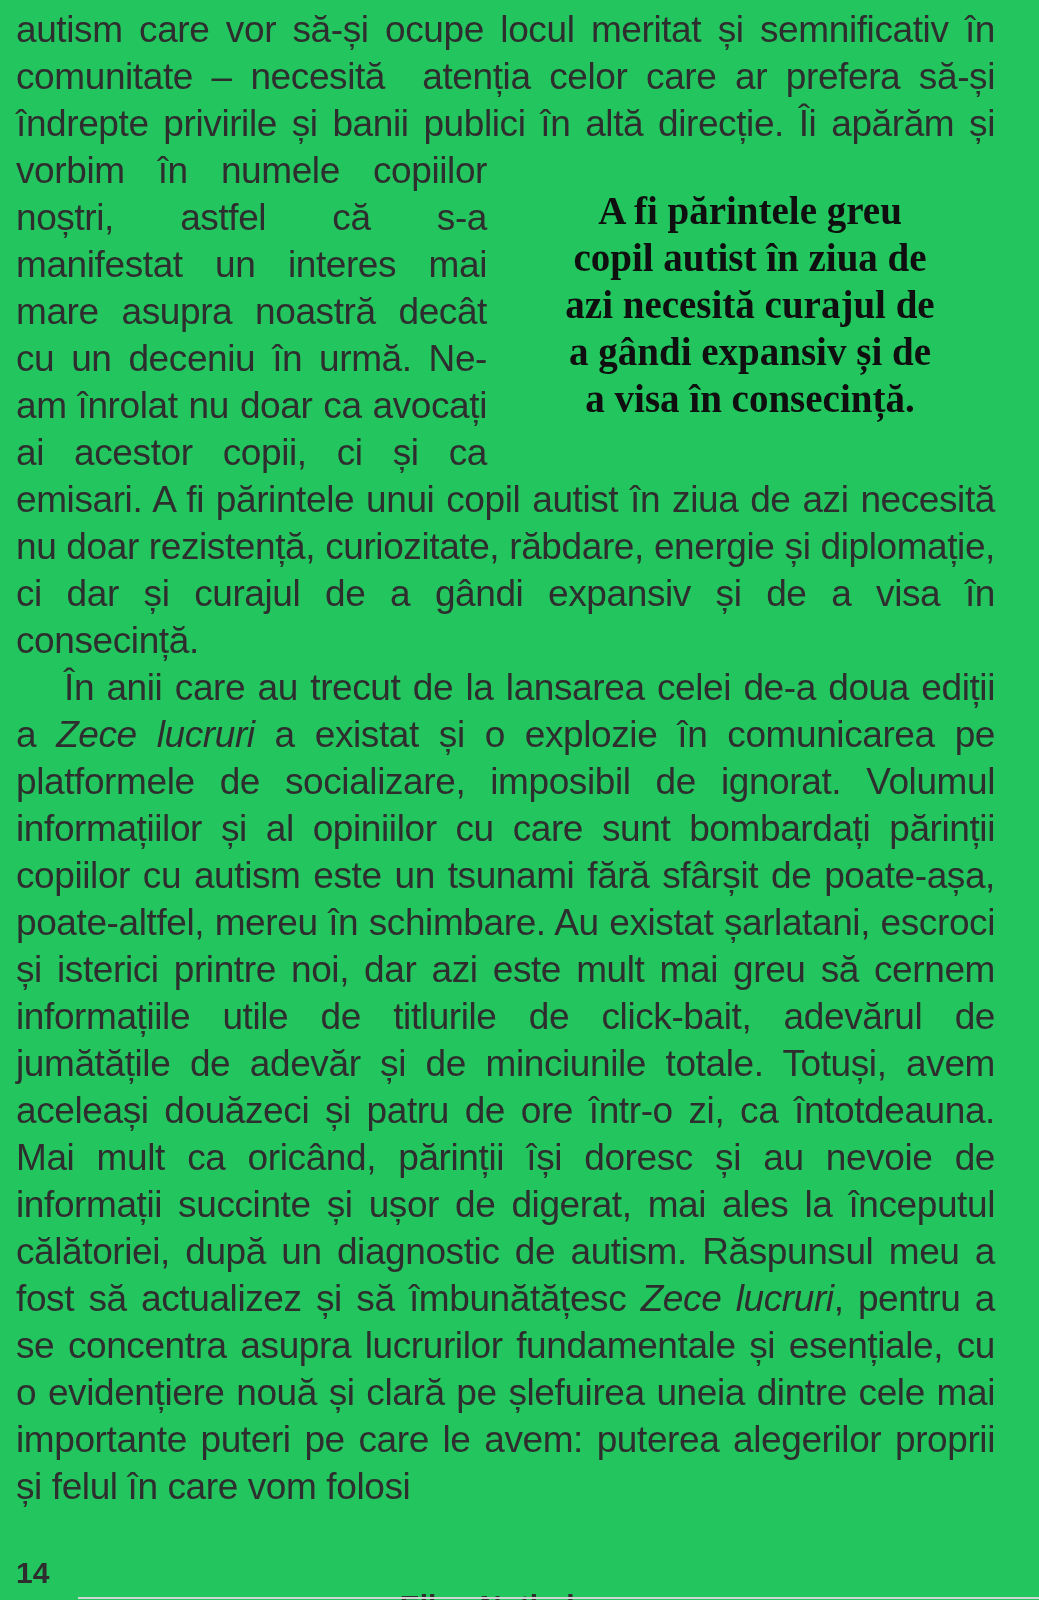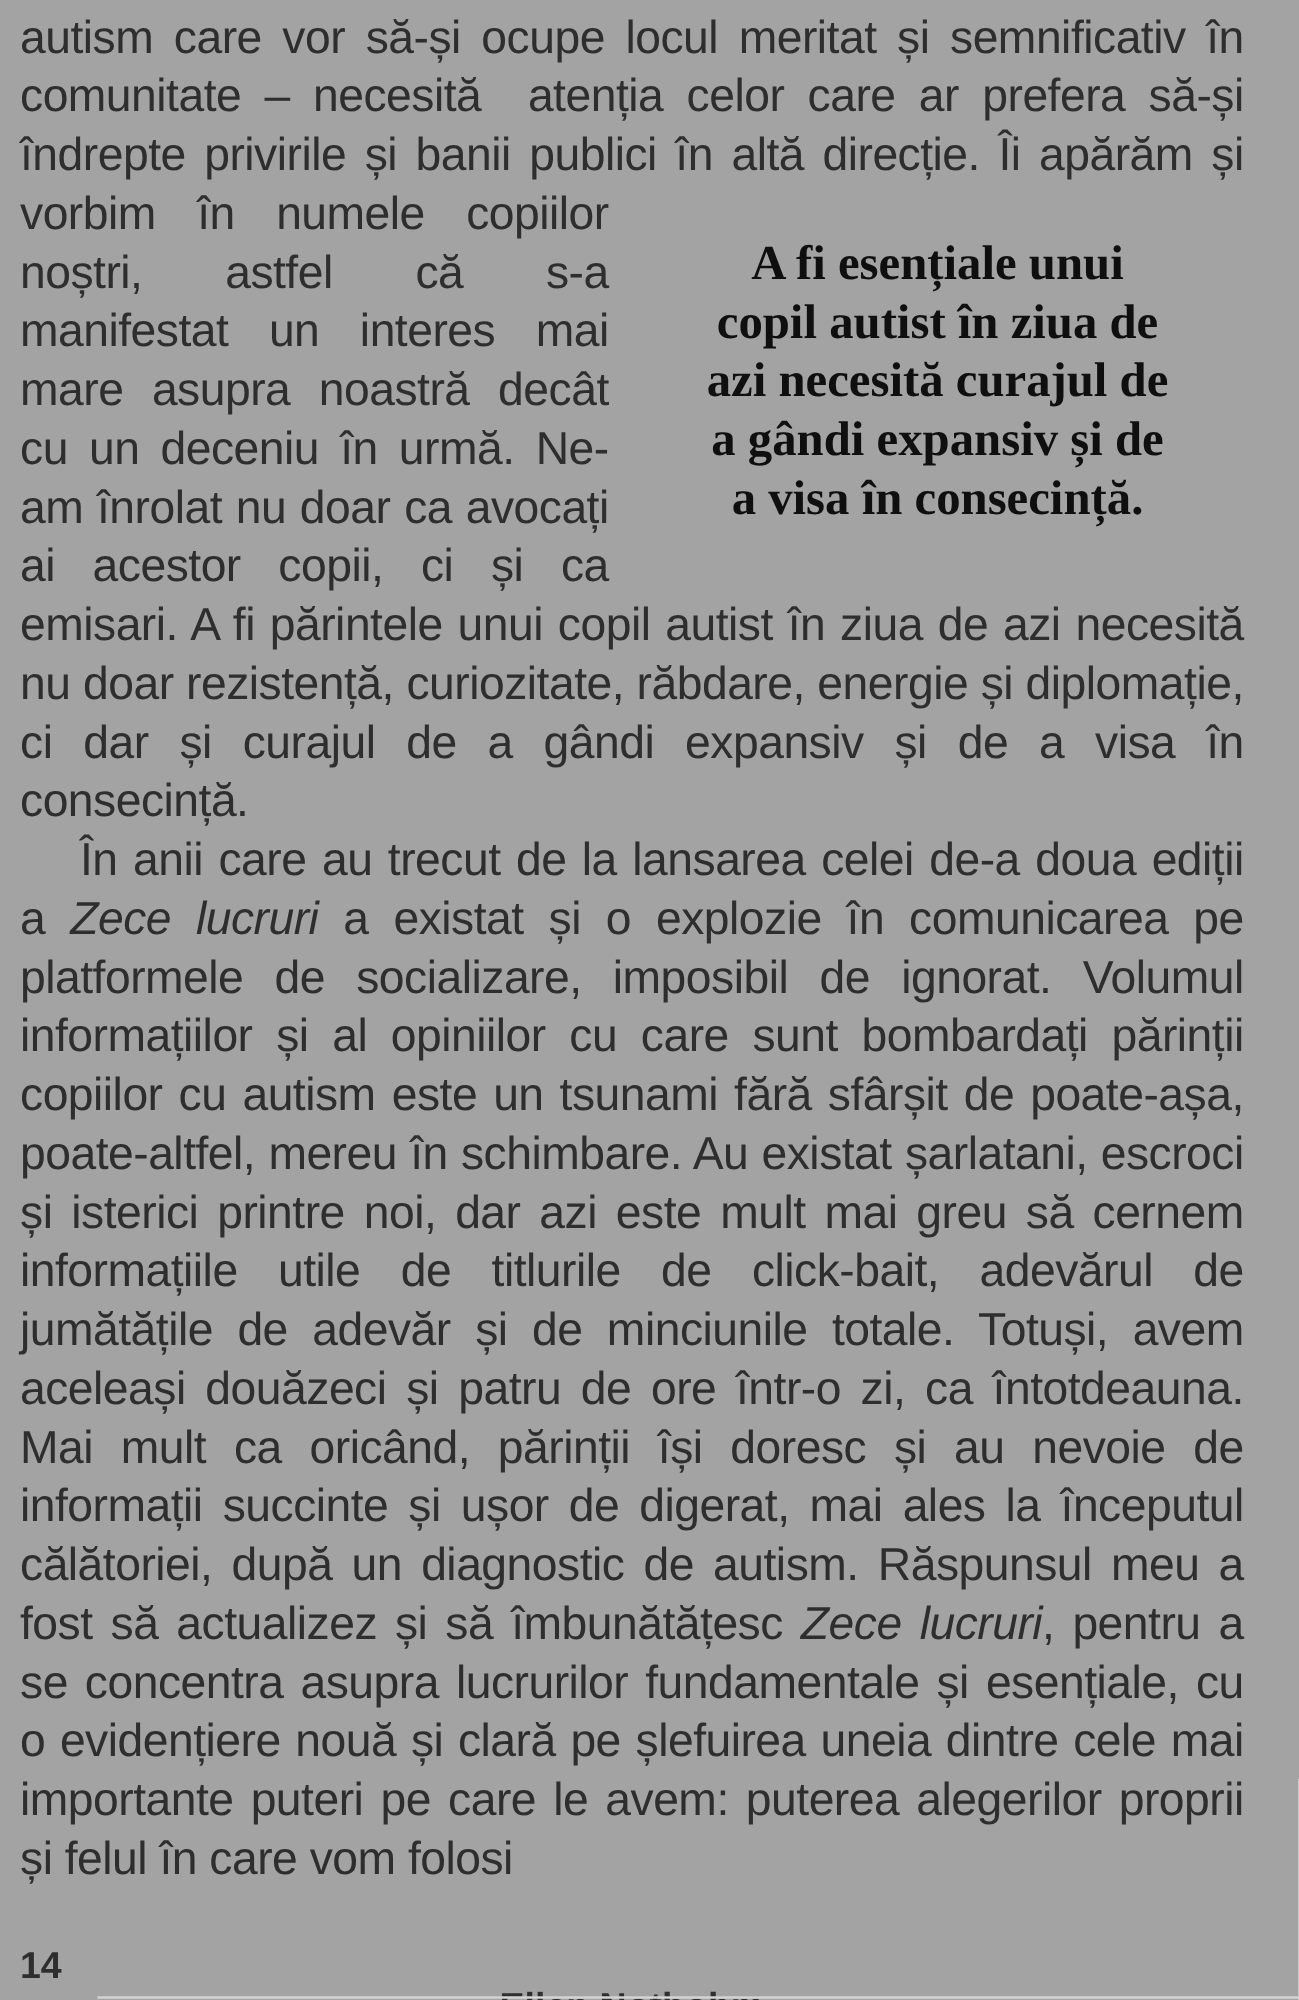--- a/index.html
+++ b/index.html
@@ -1,20 +1,20 @@
 <!DOCTYPE html>
 <html><head>
 <meta charset="utf-8">
 <style>
   html, body { margin:0; padding:0; background:#ffffff; }
   .page {
     position:relative;
     width:1039px;
     height:1600px;
-    background:#a3a3a3;
+    background:#22c55e;
     overflow:hidden;
     font-family:"Liberation Sans", sans-serif;
     color:#2e2e2e;
   }
   .content { padding:6px 44px 0 16px; }
   .body-para {
     margin:0;
     font-size:37px;
     line-height:47px;
     font-weight:300;
@@ -59,21 +59,21 @@
     background:#d4d4d4;
   }
 </style>
 </head>
 <body>
 
 <div class="page">
   <main class="content">
 
     <p class="body-para"><span>autism care vor să-și ocupe locul meritat și semnificativ în comunitate – necesită&nbsp; atenția celor care ar prefera să-și îndrepte privirile și banii publici în altă direcție. Îi apărăm </span><span class="pull-quote">
-          <span class="pq-line">A fi esențiale unui</span>
+          <span class="pq-line">A fi părintele greu</span>
           <span class="pq-line">copil autist în ziua de</span>
           <span class="pq-line">azi necesită curajul de</span>
           <span class="pq-line">a gândi expansiv și de</span>
           <span class="pq-line">a visa în consecință.</span>
         </span><span>și vorbim în numele copiilor noștri, astfel că s-a manifestat un interes mai mare asupra noastră decât cu un deceniu în urmă. Ne-am înrolat nu doar ca avocați ai acestor copii, ci și ca emisari. A fi părintele unui copil autist în ziua de azi necesită nu doar rezistență, curiozitate, răbdare, energie și diplomație, ci dar și curajul de a gândi expansiv și de a visa în consecință.</span></p>
 
     <p class="body-para para2"><span>În anii care au trecut de la lansarea celei de-a doua ediții a </span><span class="italic">Zece lucruri</span><span> a existat și o explozie în comunicarea pe platformele de socializare, imposibil de ignorat. Volumul informațiilor și al opiniilor cu care sunt bombardați părinții copiilor cu autism este un tsunami fără sfârșit de poate-așa, poate-altfel, mereu în schimbare. Au existat șarlatani, escroci și isterici printre noi, dar azi este mult mai greu să cernem informațiile utile de titlurile de click-bait, adevărul de jumătățile de adevăr și de minciunile totale. Totuși, avem aceleași douăzeci și patru de ore într-o zi, ca întotdeauna. Mai mult ca oricând, părinții își doresc și au nevoie de informații succinte și ușor de digerat, mai ales la începutul călătoriei, după un diagnostic de autism. Răspunsul meu a fost să actualizez și să îmbunătățesc </span><span class="italic">Zece lucruri</span><span>, pentru a se concentra asupra lucrurilor fundamentale și esențiale, cu o evidențiere nouă și clară pe șlefuirea uneia dintre cele mai importante puteri pe care le avem: puterea alegerilor proprii și felul în care vom folosi</span></p>
 
   </main>
 

